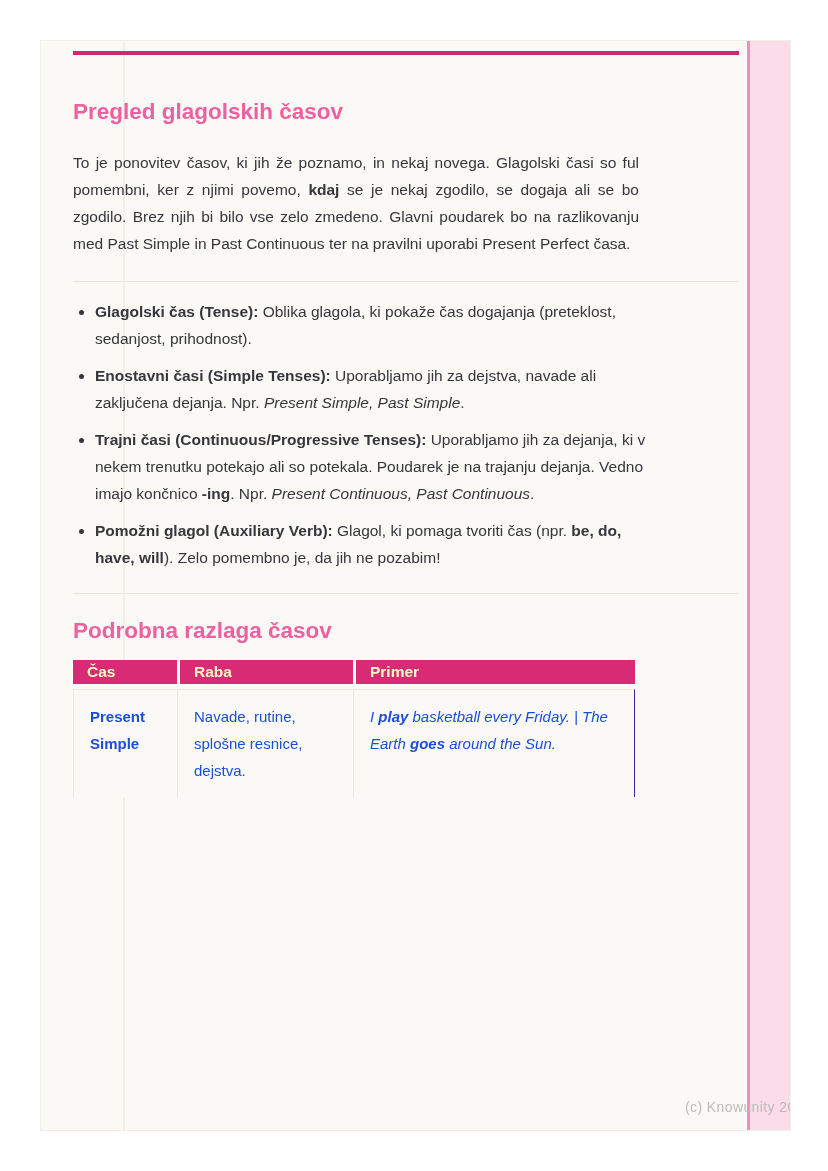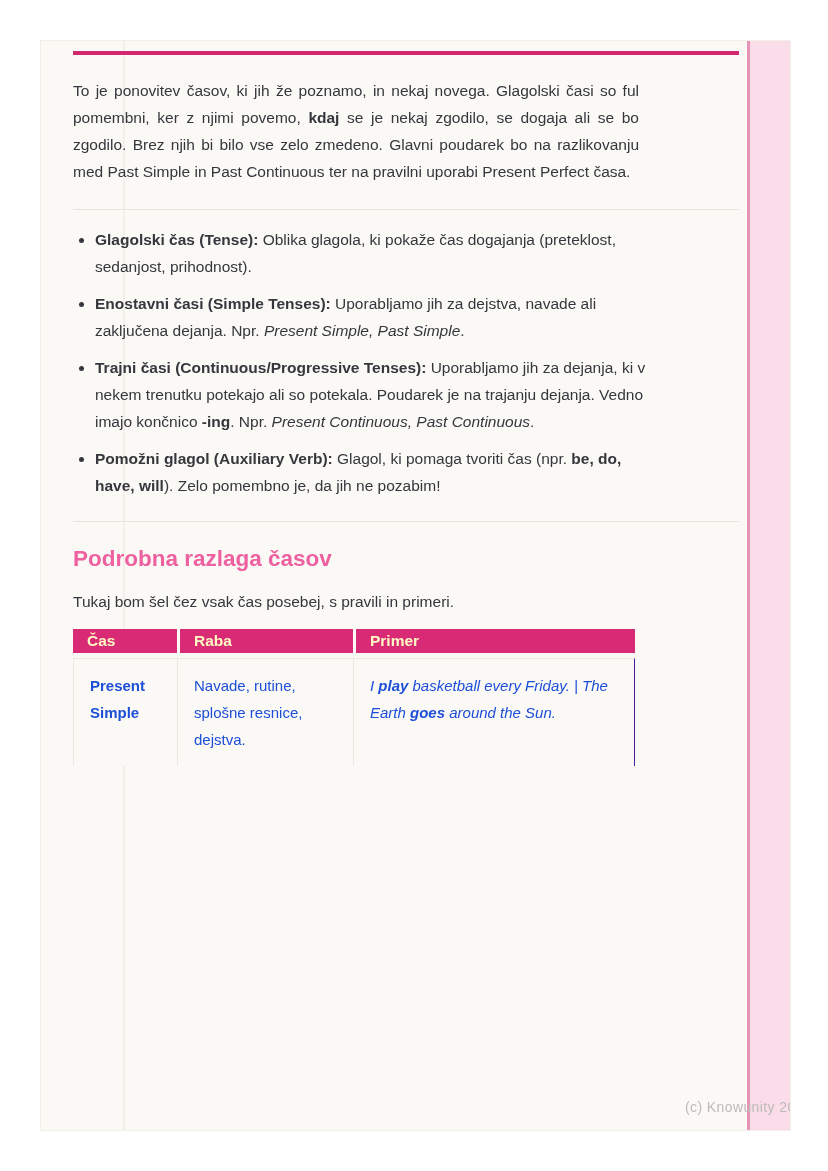--- a/index.html
+++ b/index.html
@@ -154,35 +154,35 @@
 <body>
 
 <div class="canvas">
   <div class="page">
     <div class="fold-line"></div>
     <div class="side-band"></div>
 
     <div class="content">
       <div class="title-rule"></div>
 
+      <h2 class="section-heading">Pregled glagolskih časov</h2>
       <p class="para justify rich"><span>To je ponovitev časov, ki jih že poznamo, in nekaj novega. Glagolski časi so ful pomembni, ker z njimi povemo, </span><span style="font-weight: 700;">kdaj</span><span> se je nekaj zgodilo, se dogaja ali se bo zgodilo. Brez njih bi bilo vse zelo zmedeno. Glavni poudarek bo na razlikovanju med Past Simple in Past Continuous ter na pravilni uporabi Present Perfect časa.</span></p>
 
       <hr class="divider">
 
       <ul class="terms">
         <li class="rich"><span style="font-weight: 700;">Glagolski čas (Tense):</span><span> Oblika glagola, ki pokaže čas dogajanja (preteklost, sedanjost, prihodnost).</span></li>
         <li class="rich"><span style="font-weight: 700;">Enostavni časi (Simple Tenses):</span><span> Uporabljamo jih za dejstva, navade ali zaključena dejanja. Npr. </span><span style="font-style: italic;">Present Simple, Past Simple</span><span>.</span></li>
         <li class="rich"><span style="font-weight: 700;">Trajni časi (Continuous/Progressive Tenses):</span><span> Uporabljamo jih za dejanja, ki v nekem trenutku potekajo ali so potekala. Poudarek je na trajanju dejanja. Vedno imajo končnico </span><span style="font-weight: 700;">-ing</span><span>. Npr. </span><span style="font-style: italic;">Present Continuous, Past Continuous</span><span>.</span></li>
         <li class="rich"><span style="font-weight: 700;">Pomožni glagol (Auxiliary Verb):</span><span> Glagol, ki pomaga tvoriti čas (npr. </span><span style="font-weight: 700;">be, do, have, will</span><span>). Zelo pomembno je, da jih ne pozabim!</span></li>
       </ul>
 
       <hr class="divider second">
 
       <h2 class="section-heading tighter">Podrobna razlaga časov</h2>
-      <p class="para intro">Tukaj bom šel čez vsak čas posebej, s pravili in primeri.</p>
 
 
       <table class="tense-table">
         <colgroup>
           <col class="c1">
             <col class="c2">
             <col class="c3">
         </colgroup>
         <thead>
           <tr>

